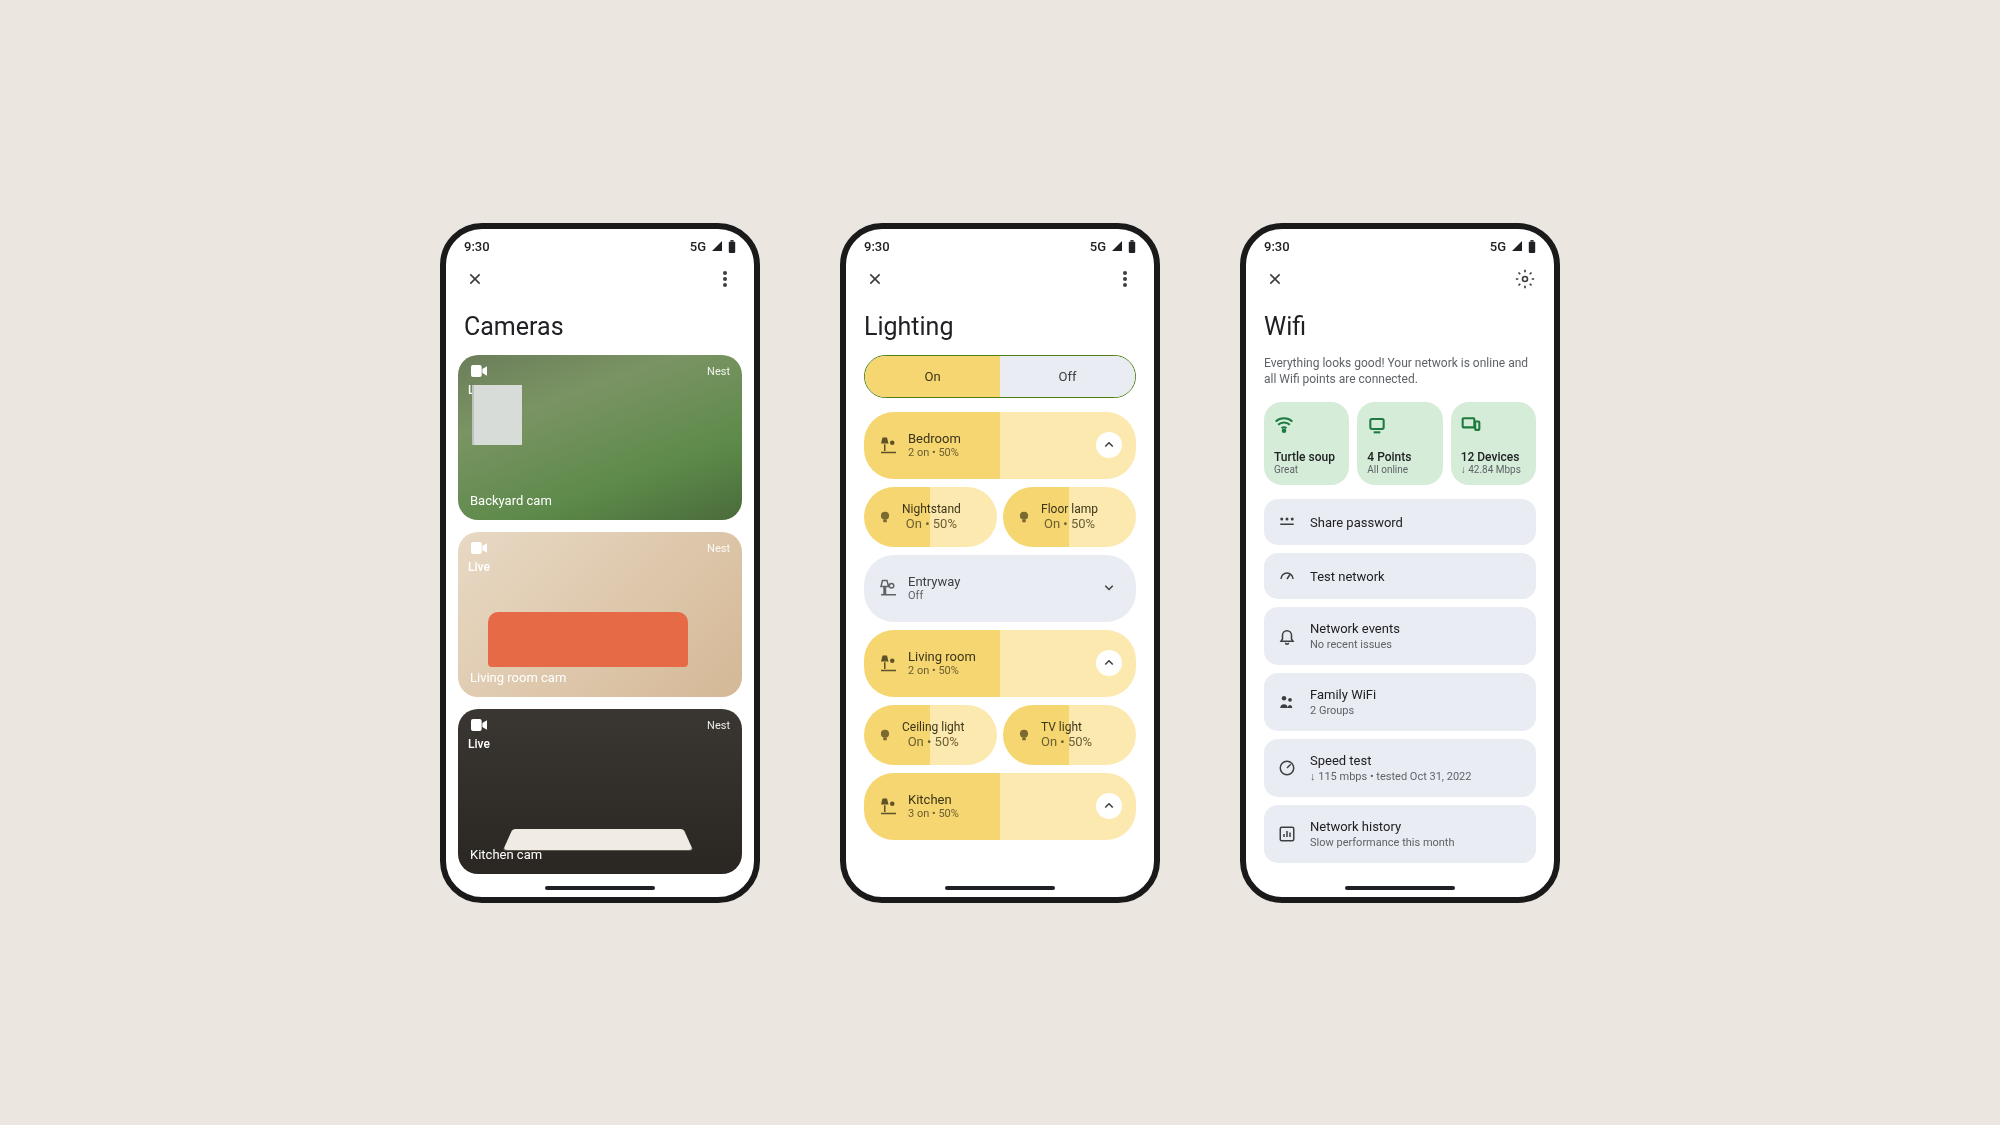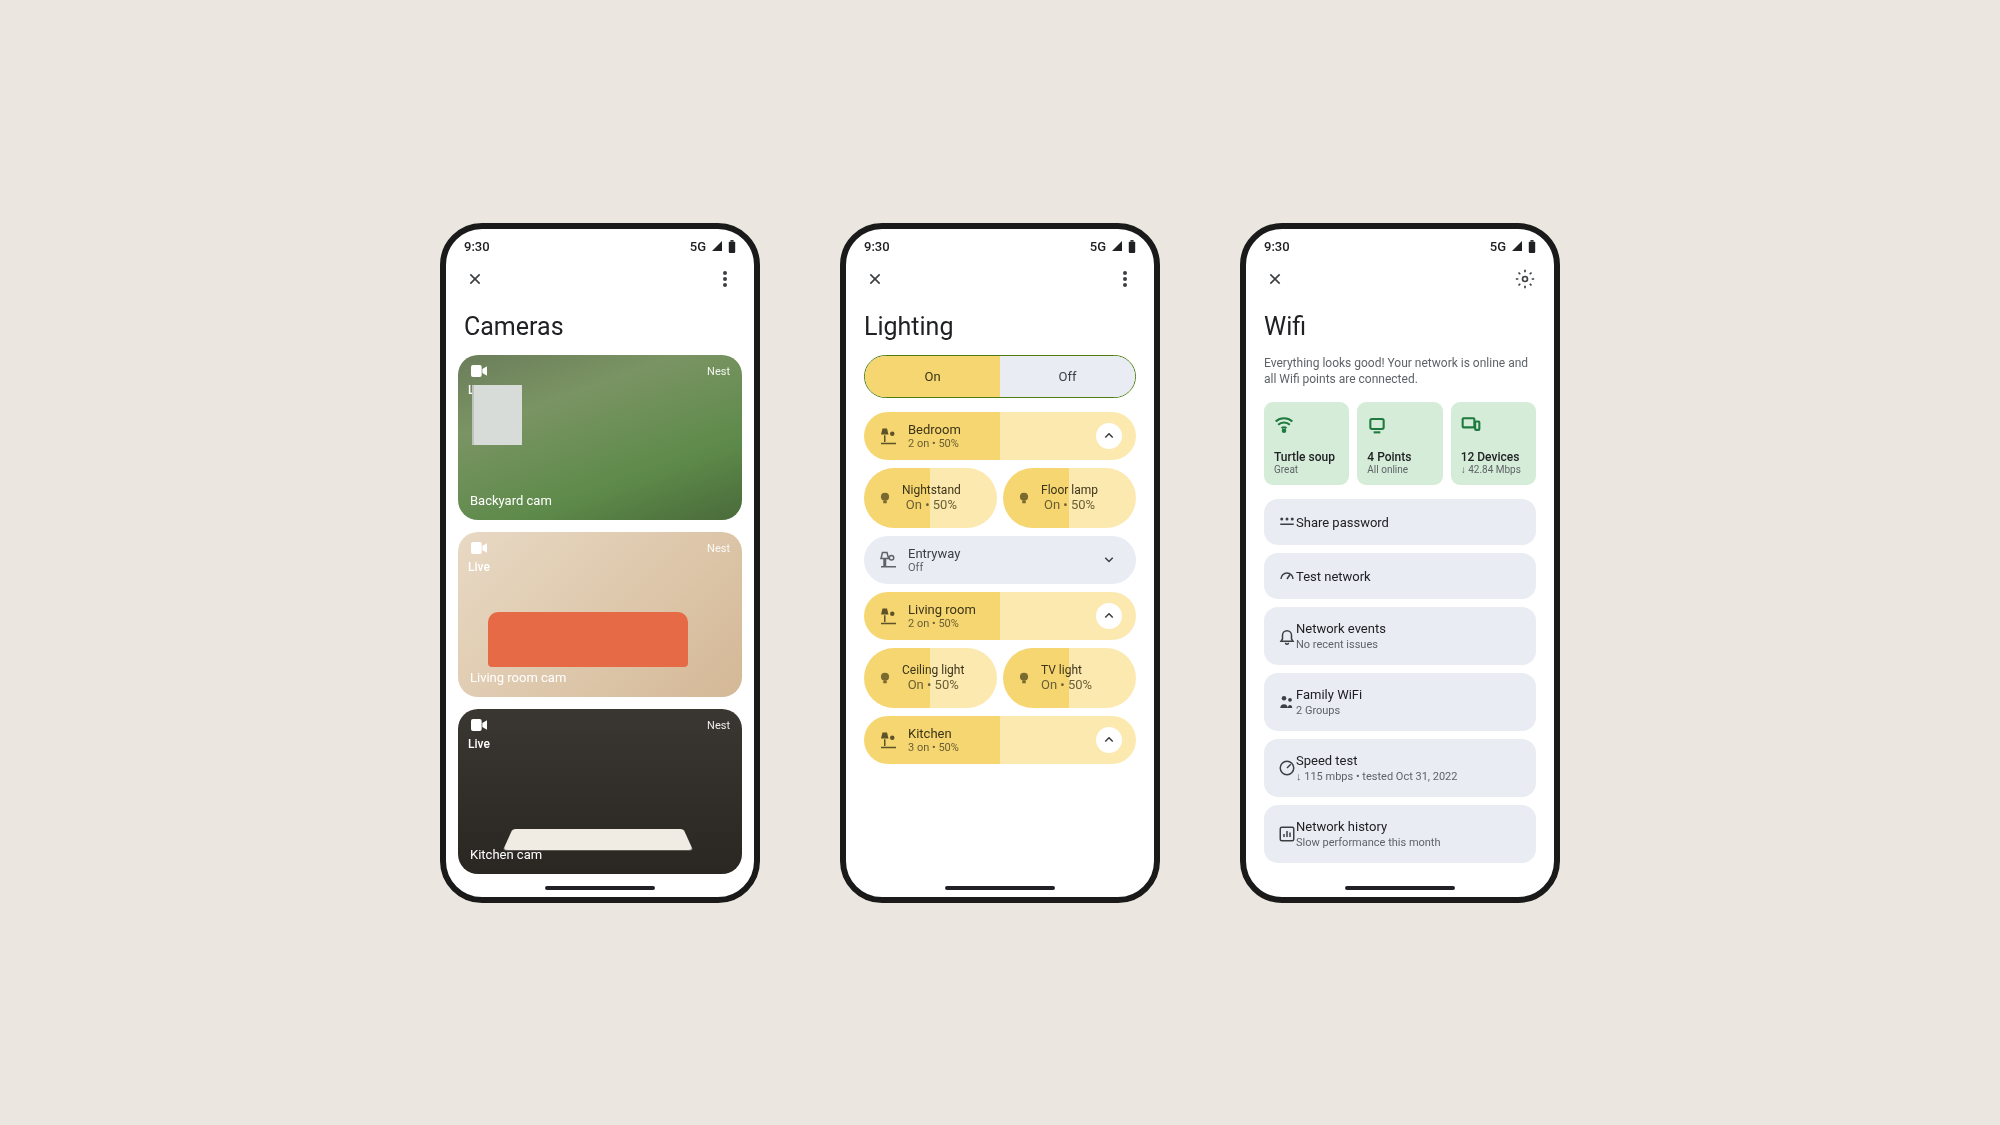--- a/index.html
+++ b/index.html
@@ -57,46 +57,46 @@
   .cam2 { background: linear-gradient(135deg,#e8d9c4 0%, #d4b896 100%);}
   .cam2::after{content:"";position:absolute;left:30px;bottom:30px;width:200px;height:55px;background:#e76a47;border-radius:10px 10px 4px 4px;}
   .cam3 { background: linear-gradient(180deg,#3a3632 0%, #2a2622 100%);}
   .cam3::after{content:"";position:absolute;left:50px;bottom:20px;width:180px;height:30px;background:#f0ece4;border-radius:4px;transform:perspective(200px) rotateX(45deg);}
 
   
   .seg-control { display:flex; border:1px solid #4d7c0f; border-radius:26px; overflow:hidden; margin:0 6px 14px;}
   .seg-btn { flex:1; text-align:center; padding:13px 0; font-size:13px; color:#3c4043;}
   .seg-btn.active { background:#f5d671; color:#3c3418;}
   .seg-btn.off { background:#e9ecf3;}
-  .room-row { display:flex; align-items:center; padding:0 14px 0 14px; height:48px; border-radius:30px; margin:0 6px 8px; position:relative;}
+  .room-row { display:flex; align-items:center; padding:0 14px 0 14px; height:67px; border-radius:30px; margin:0 6px 8px; position:relative;}
   .room-on { background:linear-gradient(90deg,#f5d671 0%,#f5d671 50%,#fce9b0 50%,#fce9b0 100%);}
   .room-off-bg { background:#e9ecf3;}
   .room-row .ricon{ width:18px; margin-right:12px; color:#5f5128;}
   .room-row .rtext { flex:1;}
   .room-row .rname{ font-size:13px; color:#3c3418;}
   .room-row .rsub{ font-size:11px; color:#6b5f33;}
   .room-off-bg .rname{color:#3c4043;}
   .room-off-bg .rsub{color:#5f6368;}
   .room-off-bg .ricon{color:#5f6368;}
   .chev-circle{ width:26px; height:26px; border-radius:50%; background:#fff; display:flex; align-items:center; justify-content:center; color:#3c4043;}
   .light-pair{ display:flex; gap:6px; margin:0 6px 8px;}
   .light-chip{ flex:1; height:60px; border-radius:30px; background:linear-gradient(90deg,#f5d671 0%,#f5d671 50%,#fce9b0 50%,#fce9b0 100%); display:flex; align-items:center; padding:0 14px;}
   .light-chip .licon{width:14px; margin-right:10px; color:#7a6a30;}
   .light-chip .lname{font-size:12px; color:#3c3418;}
   .light-chip .lsub{font-size:13px; color:#6b5f33;text-align:center;}
 
   
   .wifi-sub{ font-size:12px; color:#5f6368; padding:0 18px 14px; line-height:1.4;}
   .wifi-cards{ display:flex; gap:8px; padding:0 6px; margin-bottom:14px;}
-  .wcard{ flex:1; background:#d5ecd8; border-radius:9px; padding:12px 10px 10px;}
+  .wcard{ flex:1; background:#d5ecd8; border-radius:18px; padding:12px 10px 10px;}
   .wcard .wicon{ color:#1e7a3e; height:20px; margin-bottom:12px;}
   .wcard .wtitle{ font-size:12px; color:#202124; font-weight:500;}
   .wcard .wsub{ font-size:10px; color:#5f6368;}
   .wifi-list{ padding:0 6px;}
-  .witem{ background:#e9ecf3; border-radius:14px; padding:14px 14px; margin-bottom:8px; display:flex; align-items:center; }
+  .witem{ background:#e9ecf3; border-radius:14px; padding:14px 14px; margin-bottom:8px; display:flex; align-items:center; gap:14px;}
   .witem .witicon{width:18px; color:#3c4043; flex-shrink:0;}
   .witem .wittext{flex:1;}
   .witem .witname{font-size:13px; color:#202124;}
   .witem .witsub{font-size:11px; color:#5f6368; margin-top:2px;}
 </style>
 </head>
 <body>
 
 <div class="phone">
   <div class="statusbar">

